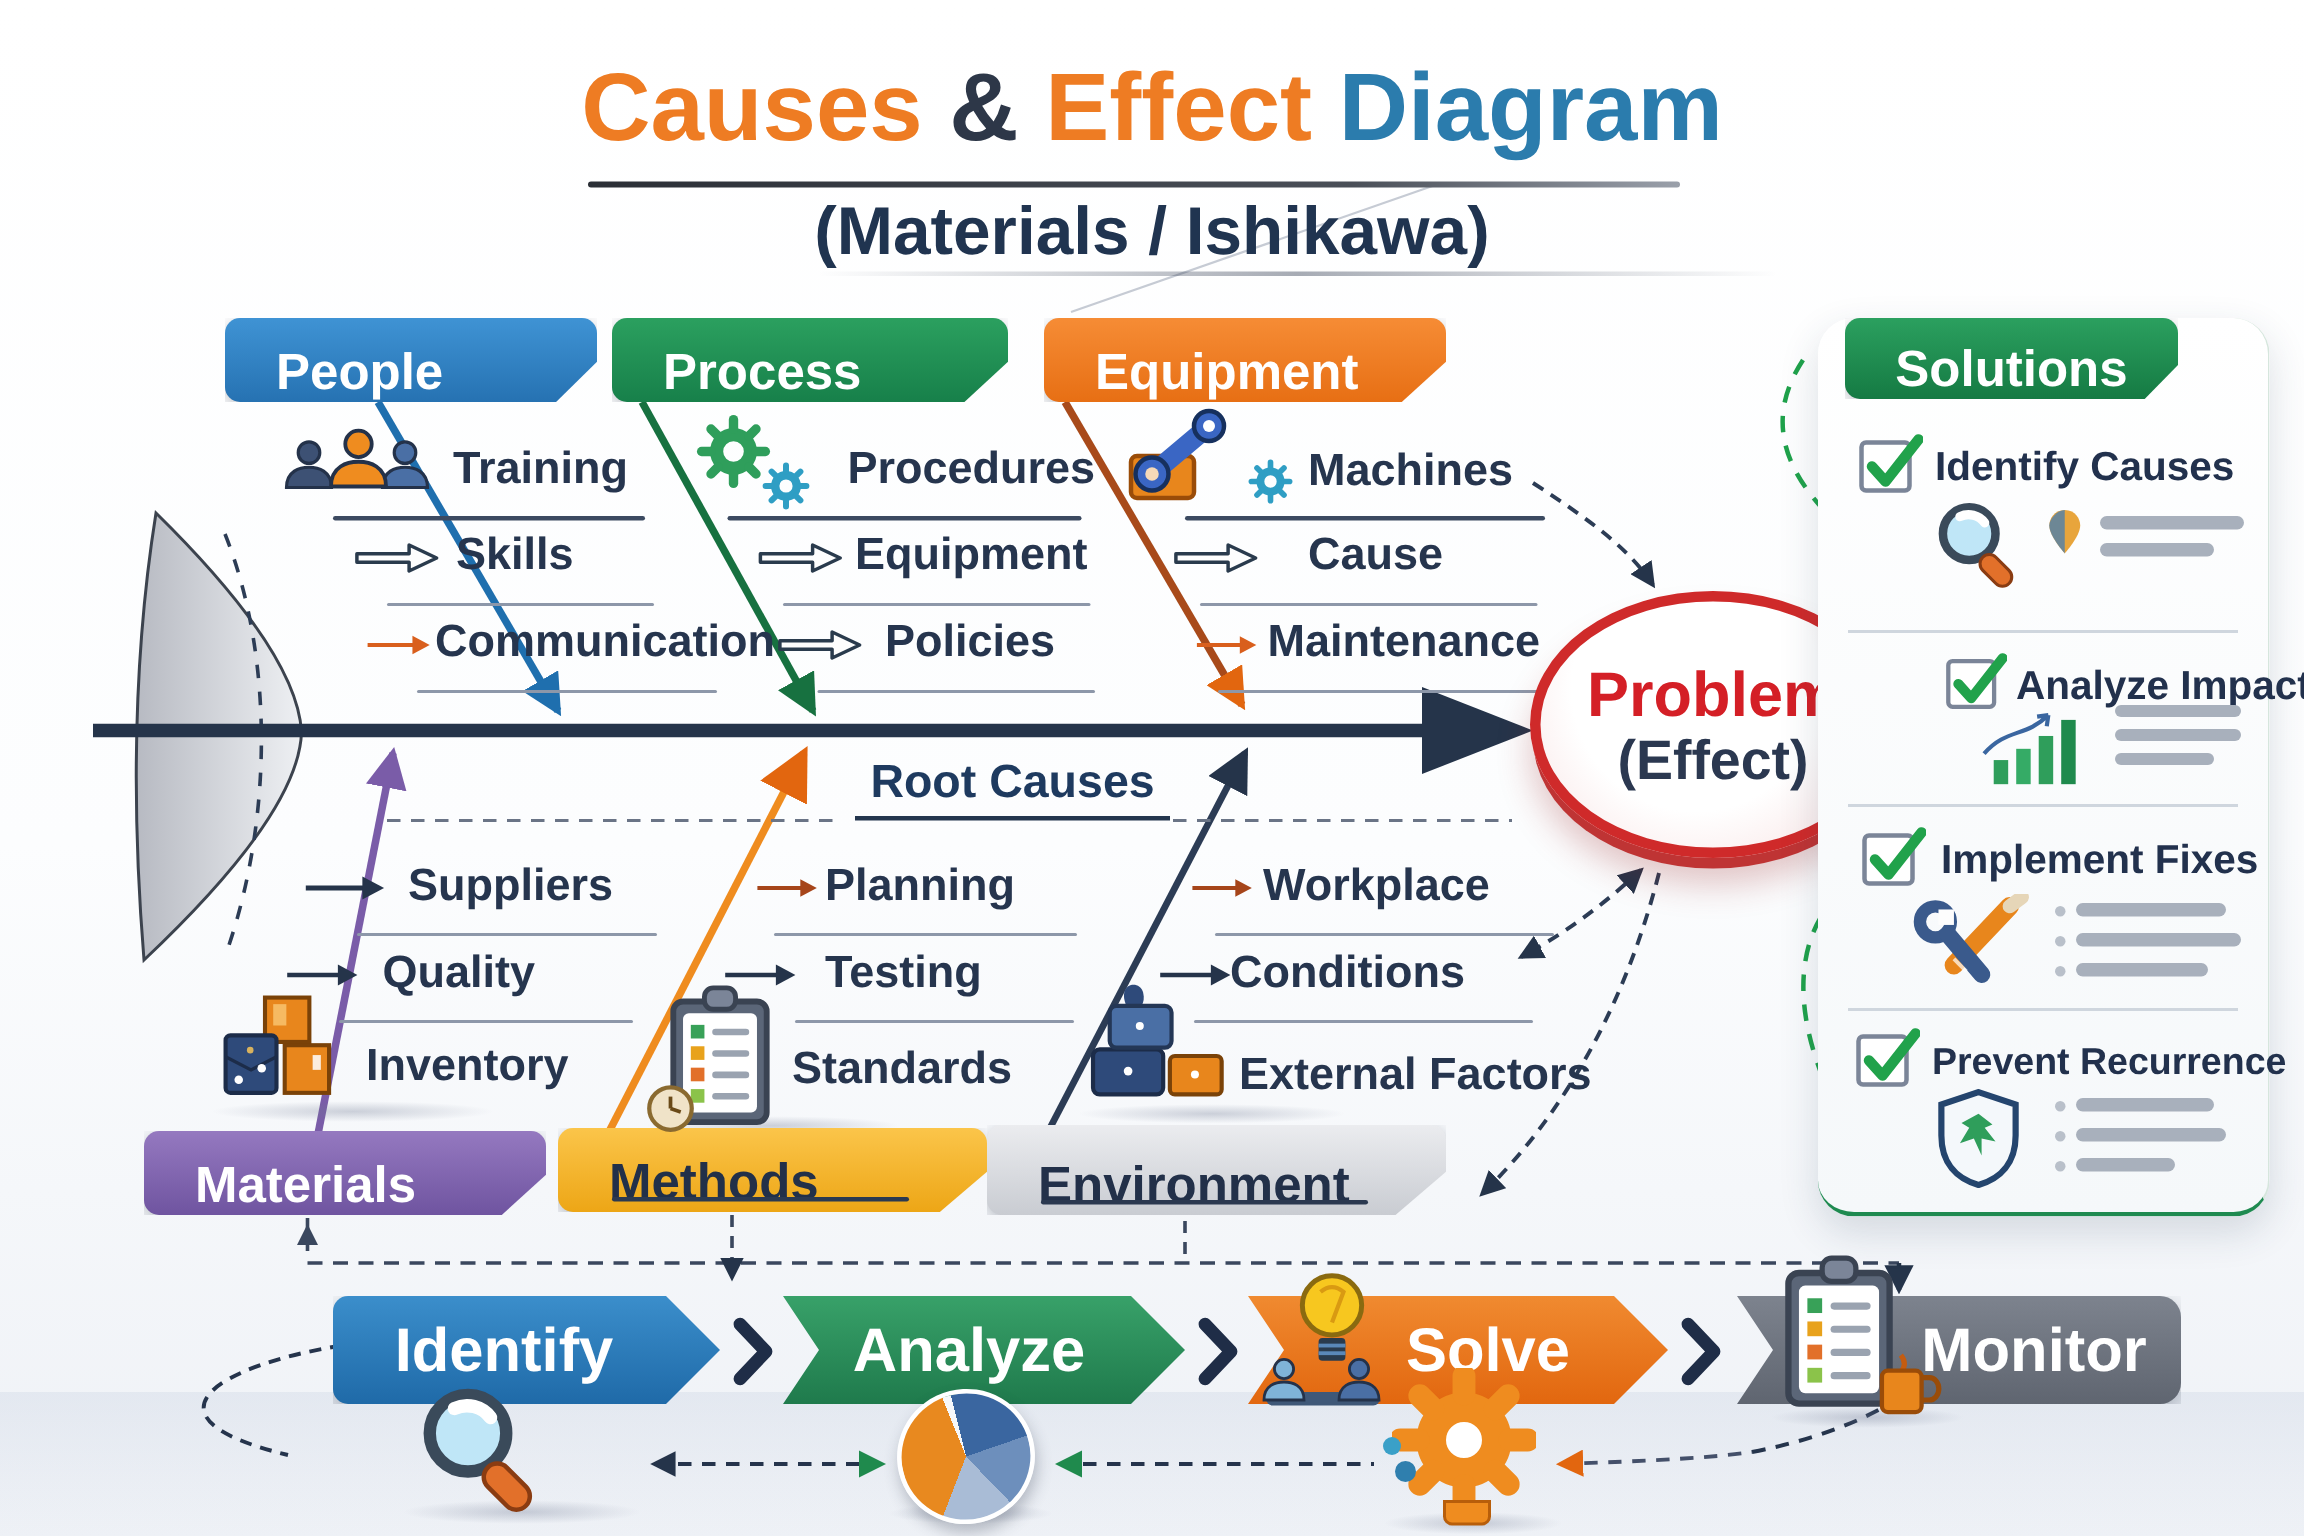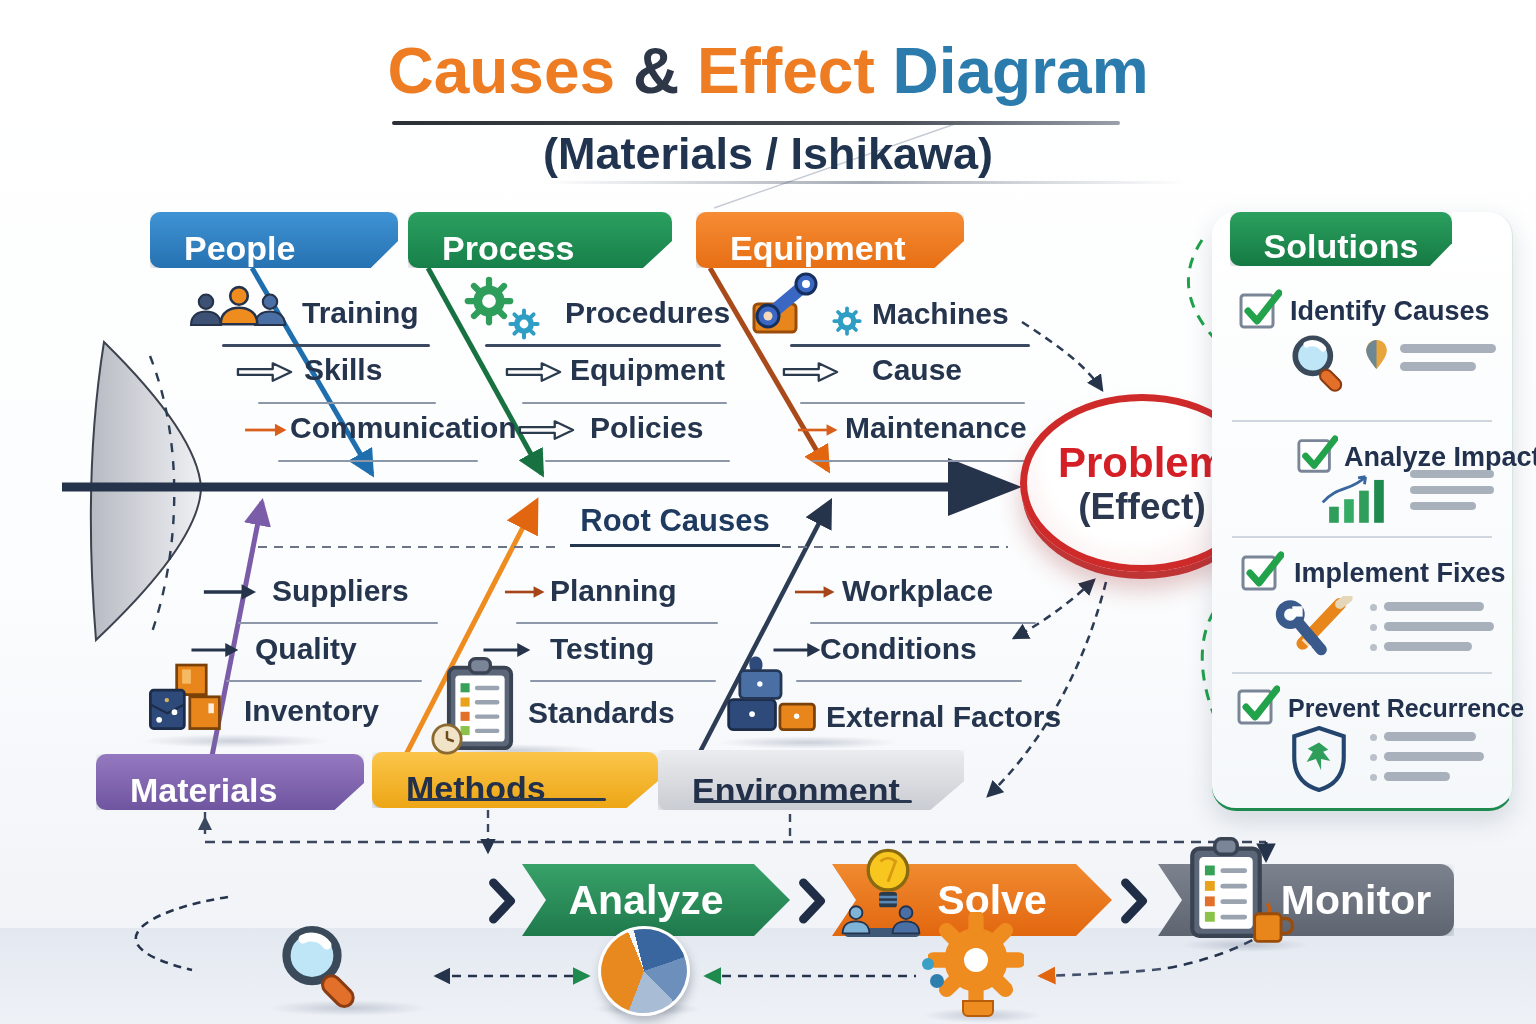--- a/index.html
+++ b/index.html
@@ -541,20 +541,23 @@
         <use href="#shield"></use>
       </svg>
     </span>
   <span class="ndot" style="left:1370px;top:734px;"></span>
   <span class="ndot" style="left:1370px;top:754px;"></span>
   <span class="ndot" style="left:1370px;top:774px;"></span>
   <div class="note" style="left:1384px;top:732px;width:92px;"></div>
   <div class="note" style="left:1384px;top:752px;width:100px;"></div>
   <div class="note" style="left:1384px;top:772px;width:66px;"></div>
 
+  <div class="chev clip-first" style="left:222px;top:864px;width:258px;background:linear-gradient(180deg,#3b8ecb,#1f6aa8);">
+    <span class="lbl" style="padding-right:30px;">Identify</span>
+    </div>
   <span class="abs icon" style="left:488px;top:878px;width:28px;height:46px;">
       <svg class="fit">
         <use href="#chevsep"></use>
       </svg>
     </span>
   <div class="chev clip-mid" style="left:522px;top:864px;width:268px;background:linear-gradient(180deg,#38a169,#1f7a4c);">
     <span class="lbl" style="padding-right:20px;">Analyze</span>
     </div>
   <span class="abs icon" style="left:798px;top:878px;width:28px;height:46px;">
       <svg class="fit">

